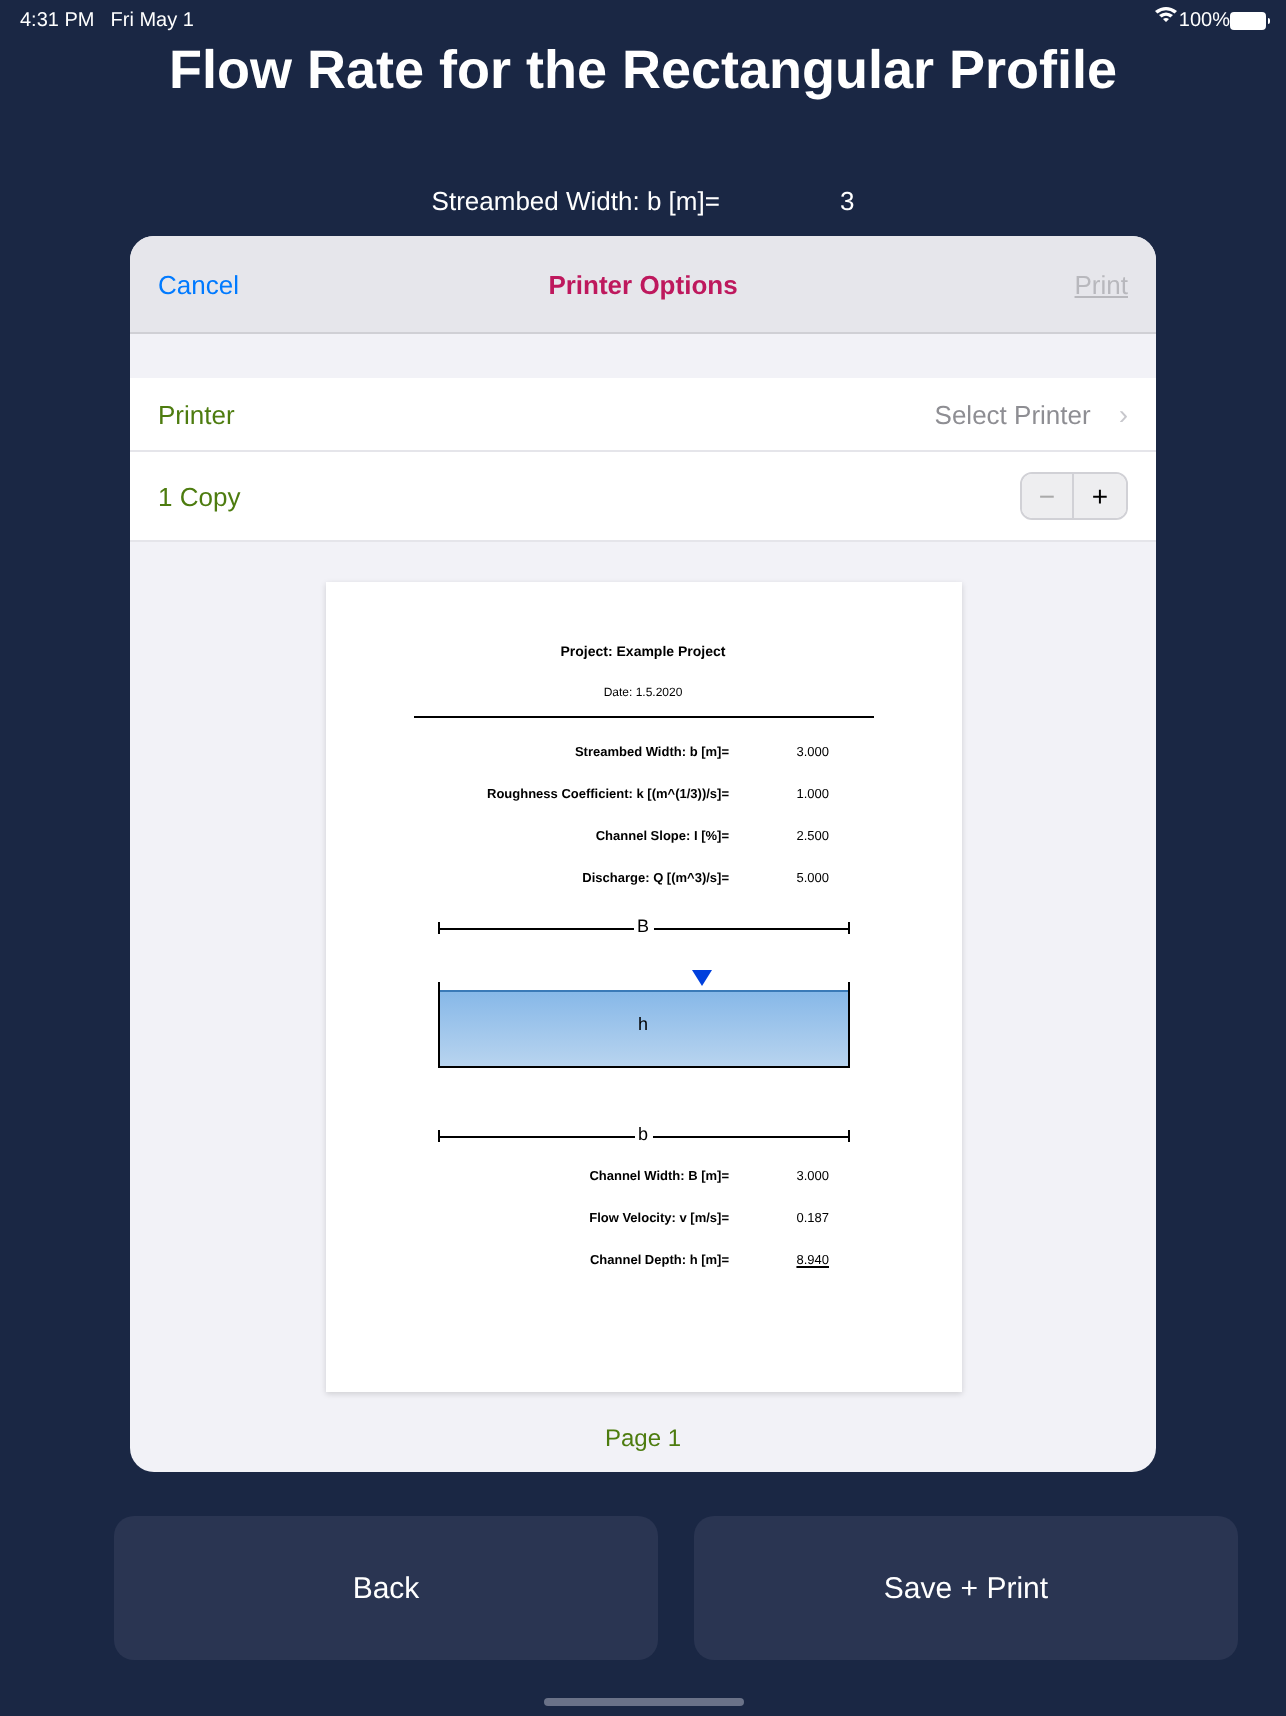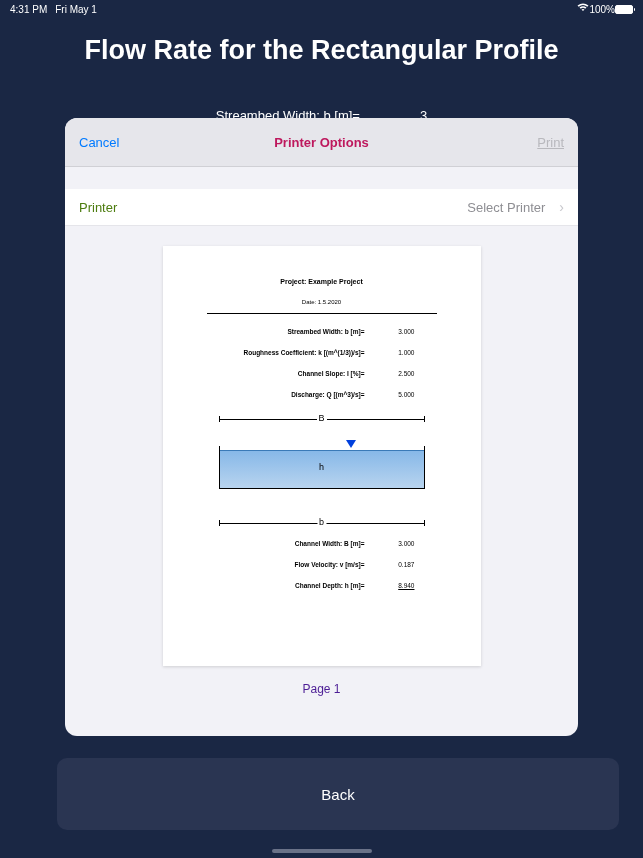--- a/index.html
+++ b/index.html
@@ -20,21 +20,20 @@
       color: #fff;
       font-weight: 500;
     }
     .status-left { display: flex; gap: 8px; }
     .status-right { display: flex; align-items: center; gap: 0; }
     .page-title {
       color: #fff;
       text-align: center;
       font-size: 27px;
       font-weight: 600;
-      margin-top: 16px;
     }
     .bg-field {
       color: #fff;
       text-align: center;
       font-size: 13px;
       margin-top: 42px;
       display: flex;
       justify-content: center;
       gap: 60px;
     }
@@ -158,21 +157,21 @@
       border-top: 8px solid #0040dd;
     }
     .h-label {
       position: absolute;
       top: 50%;
       left: 50%;
       transform: translate(-50%, -50%);
       font-size: 9px;
       color: #000;
     }
-    .page-number { color: #4c1d95; font-size: 12px; margin-top: 16px; }
+    .page-number { color: #4d7c0f; font-size: 12px; margin-top: 16px; }
     .bottom-buttons {
       position: absolute;
       bottom: 28px;
       left: 24px;
       right: 24px;
       display: flex;
       gap: 18px;
       padding-left: 33px;
     }
     .big-btn {
@@ -253,20 +252,27 @@
     <button class="btn-print">Print</button>
   </div>
   <div class="modal-spacer"></div>
   <div class="list-row">
     <span class="row-label">Printer</span>
     <span class="row-value">
       <span>Select Printer</span>
       <span class="chevron">›</span>
     </span>
   </div>
+  <div class="list-row">
+    <span class="row-label">1 Copy</span>
+    <div class="stepper">
+      <button class="stepper-btn minus">−</button>
+      <button class="stepper-btn">+</button>
+    </div>
+  </div>
 
   <div class="preview-area">
     <div class="page-preview">
       <div class="preview-project">Project: Example Project</div>
       <div class="preview-date">Date: 1.5.2020</div>
       <hr class="preview-hr">
       <div id="params-container">
           <div class="param-row">
             <span class="param-label">Streambed Width: b [m]=</span>
             <span class="param-val">3.000</span>
@@ -319,15 +325,16 @@
             <span class="param-val underline">8.940</span>
           </div>
         </div>
     </div>
     <div class="page-number">Page 1</div>
   </div>
 </div>
 
 <div class="bottom-buttons">
   <button class="big-btn">Back</button>
+  <button class="big-btn">Save + Print</button>
 </div>
 
 <div class="home-indicator"></div>
 
 </body></html>

